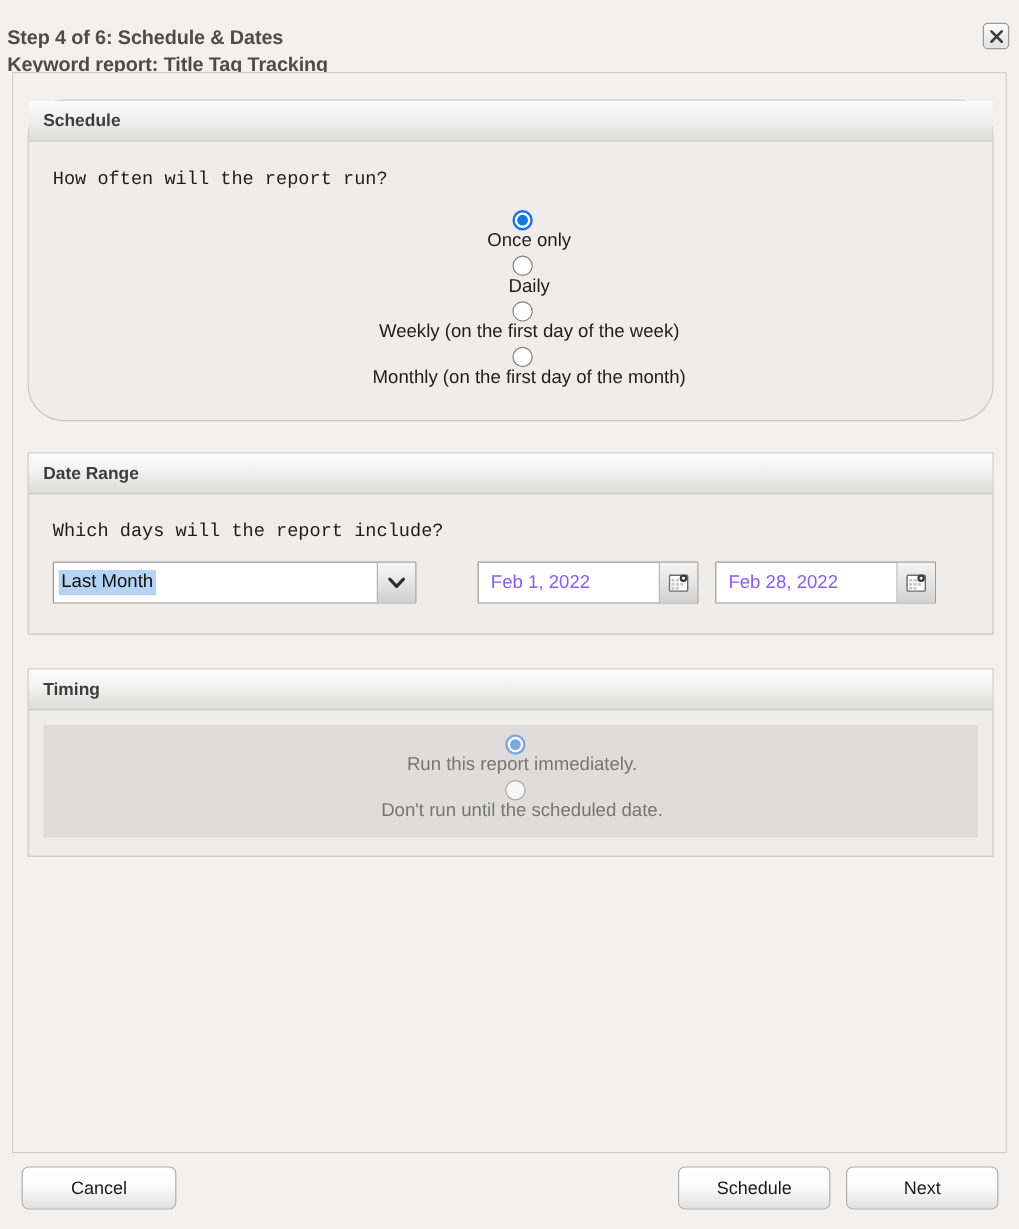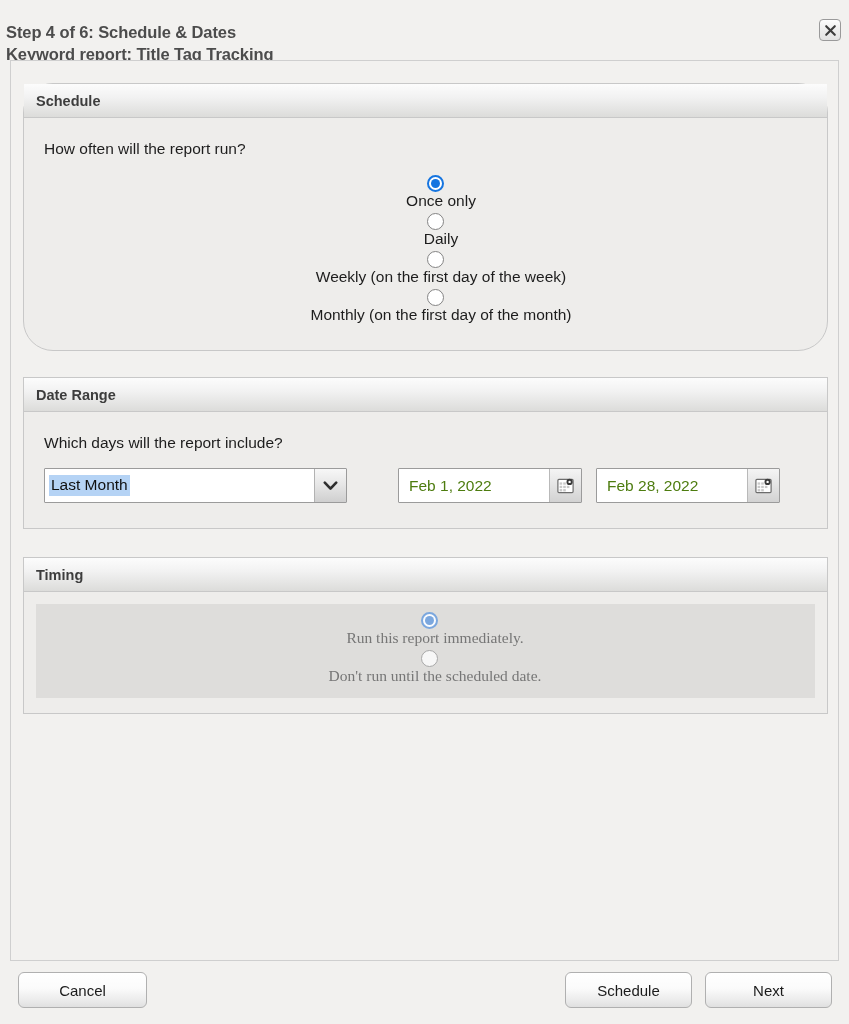--- a/index.html
+++ b/index.html
@@ -88,20 +88,21 @@
   }
   .section-body {
     padding: 0;
     position: relative;
   }
 
   .question {
     font-size: 15.5px;
     color: #1d1d1d;
     padding: 22px 0 0 20px;
+    font-family: Liberation Mono, monospace;
   }
 
   
   .radio-list { padding: 17px 0 0 20px; }
   .radio-row {
     display: flex;
     align-items: center;
     height: 38px;
     flex-direction: column;
   }
@@ -196,21 +197,21 @@
     display: flex;
     align-items: stretch;
     border-radius: 1px;
   }
   .date-text {
     flex: 1 1 auto;
     display: flex;
     align-items: center;
     padding-left: 10px;
     font-size: 15.5px;
-    color: #4d7c0f;
+    color: #8b5cf6;
     white-space: nowrap;
   }
   .cal-btn {
     width: 31px;
     flex: 0 0 auto;
     border-left: 1px solid #b9b9b9;
     background: linear-gradient(to bottom, #f4f4f4 0%, #e4e4e4 50%, #d2d2d2 100%);
     display: flex;
     align-items: center;
     justify-content: center;
@@ -219,21 +220,20 @@
   .cal-btn svg { display: block; }
 
   .gap-a { width: 51px; }
   .gap-b { width: 14px; }
 
   
   .disabled-panel {
     margin: 12px 12px 0 12px;
     background: #dedddb;
     padding: 8px 0 10px 8px;
-    font-family: Liberation Serif, serif;
   }
 
   
   .footer {
     position: absolute;
     left: 0;
     top: 972px;
     width: 849px;
     height: 44px;
   }

